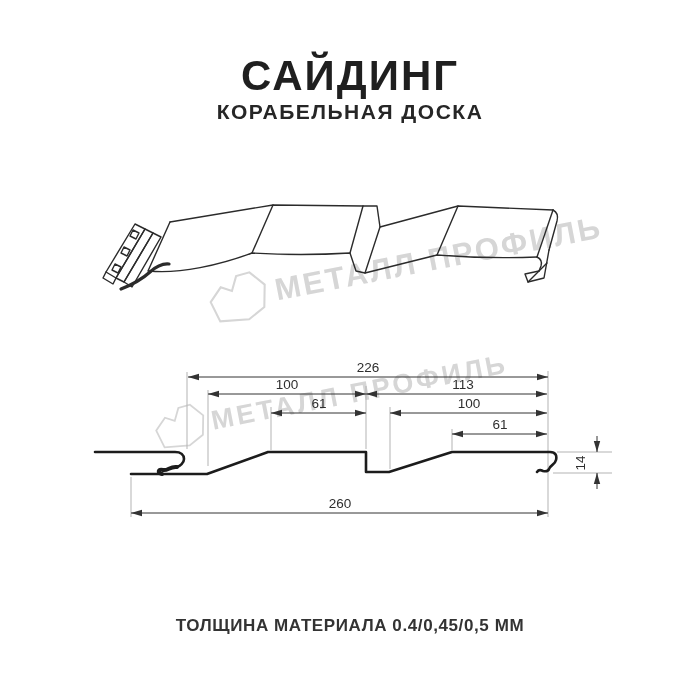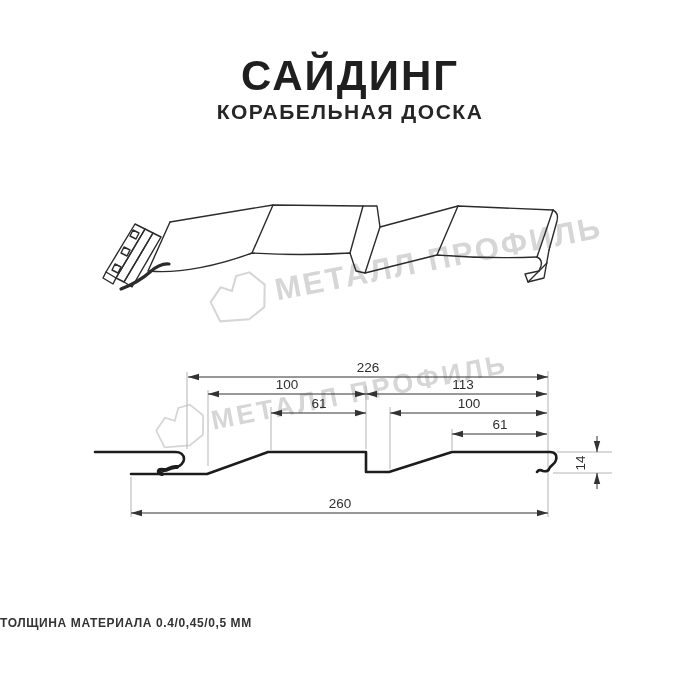--- a/index.html
+++ b/index.html
@@ -2,22 +2,22 @@
 <html><head>
 <meta charset="utf-8">
 <style>
   html,body{margin:0;padding:0;background:#ffffff;}
   .page{position:relative;width:700px;height:700px;background:#ffffff;overflow:hidden;
         font-family:"Liberation Sans", sans-serif;}
   .hdr{position:absolute;left:0;right:0;text-align:center;color:#1f1f1f;}
   .title{top:52px;font-size:42px;font-weight:800;letter-spacing:2px;}
   .subtitle{top:100px;font-size:21px;font-weight:700;letter-spacing:1.5px;color:#262626;}
   .model{top:126px;font-size:15px;font-weight:700;letter-spacing:0.5px;color:#262626;}
-  .footer{position:absolute;left:0;right:0;top:616px;
-          font-size:12px;font-weight:700;letter-spacing:0.6px;color:#333333;}
+  .footer{position:absolute;left:0;right:0;top:616px;text-align:center;
+          font-size:17px;font-weight:700;letter-spacing:0.6px;color:#333333;}
   svg{position:absolute;display:block;}
   .svg3d{left:60px;top:175px;}
   .svg2d{left:70px;top:350px;}
   .wm-text{font-family:"Liberation Sans",sans-serif;font-weight:700;fill:#d6d6d6;}
   .dim-text{font-family:"Liberation Sans",sans-serif;font-size:13.5px;fill:#2e2e2e;}
 </style>
 </head>
 <body>
 
 <div class="page">

